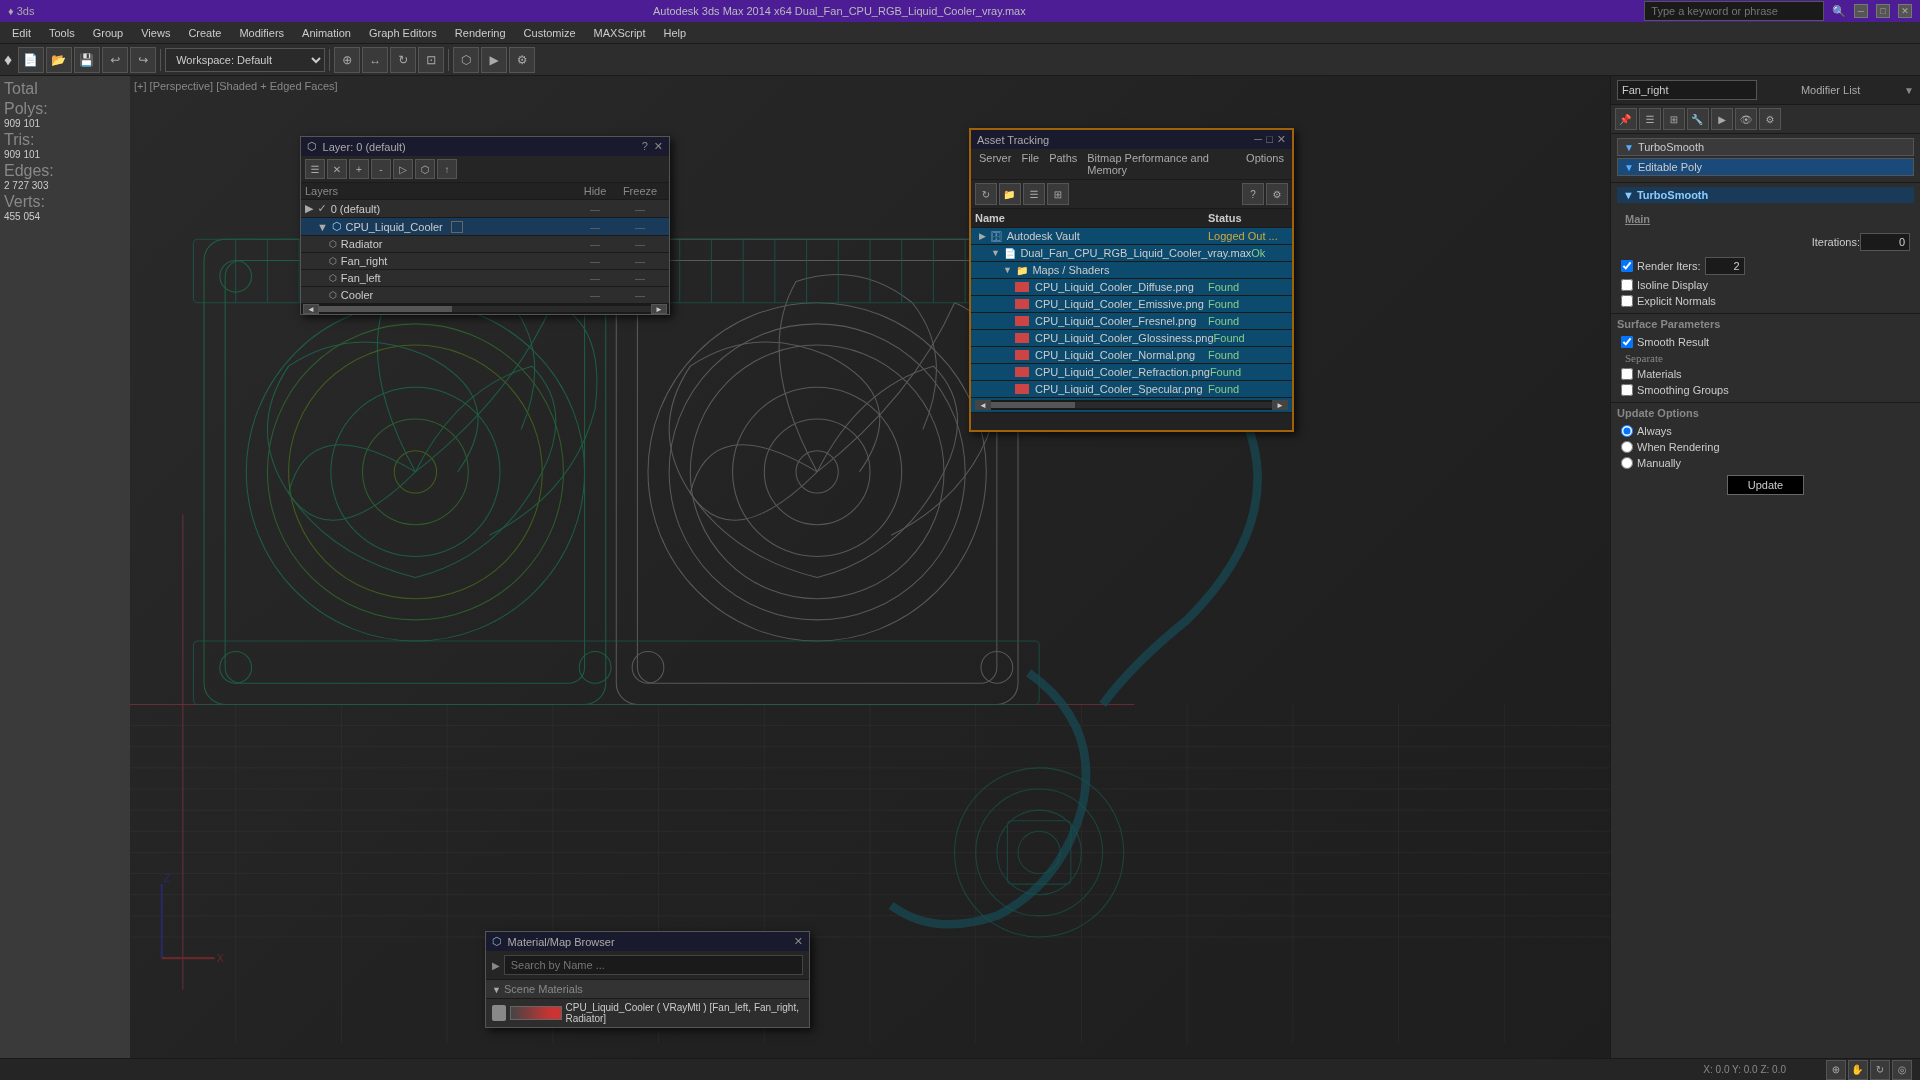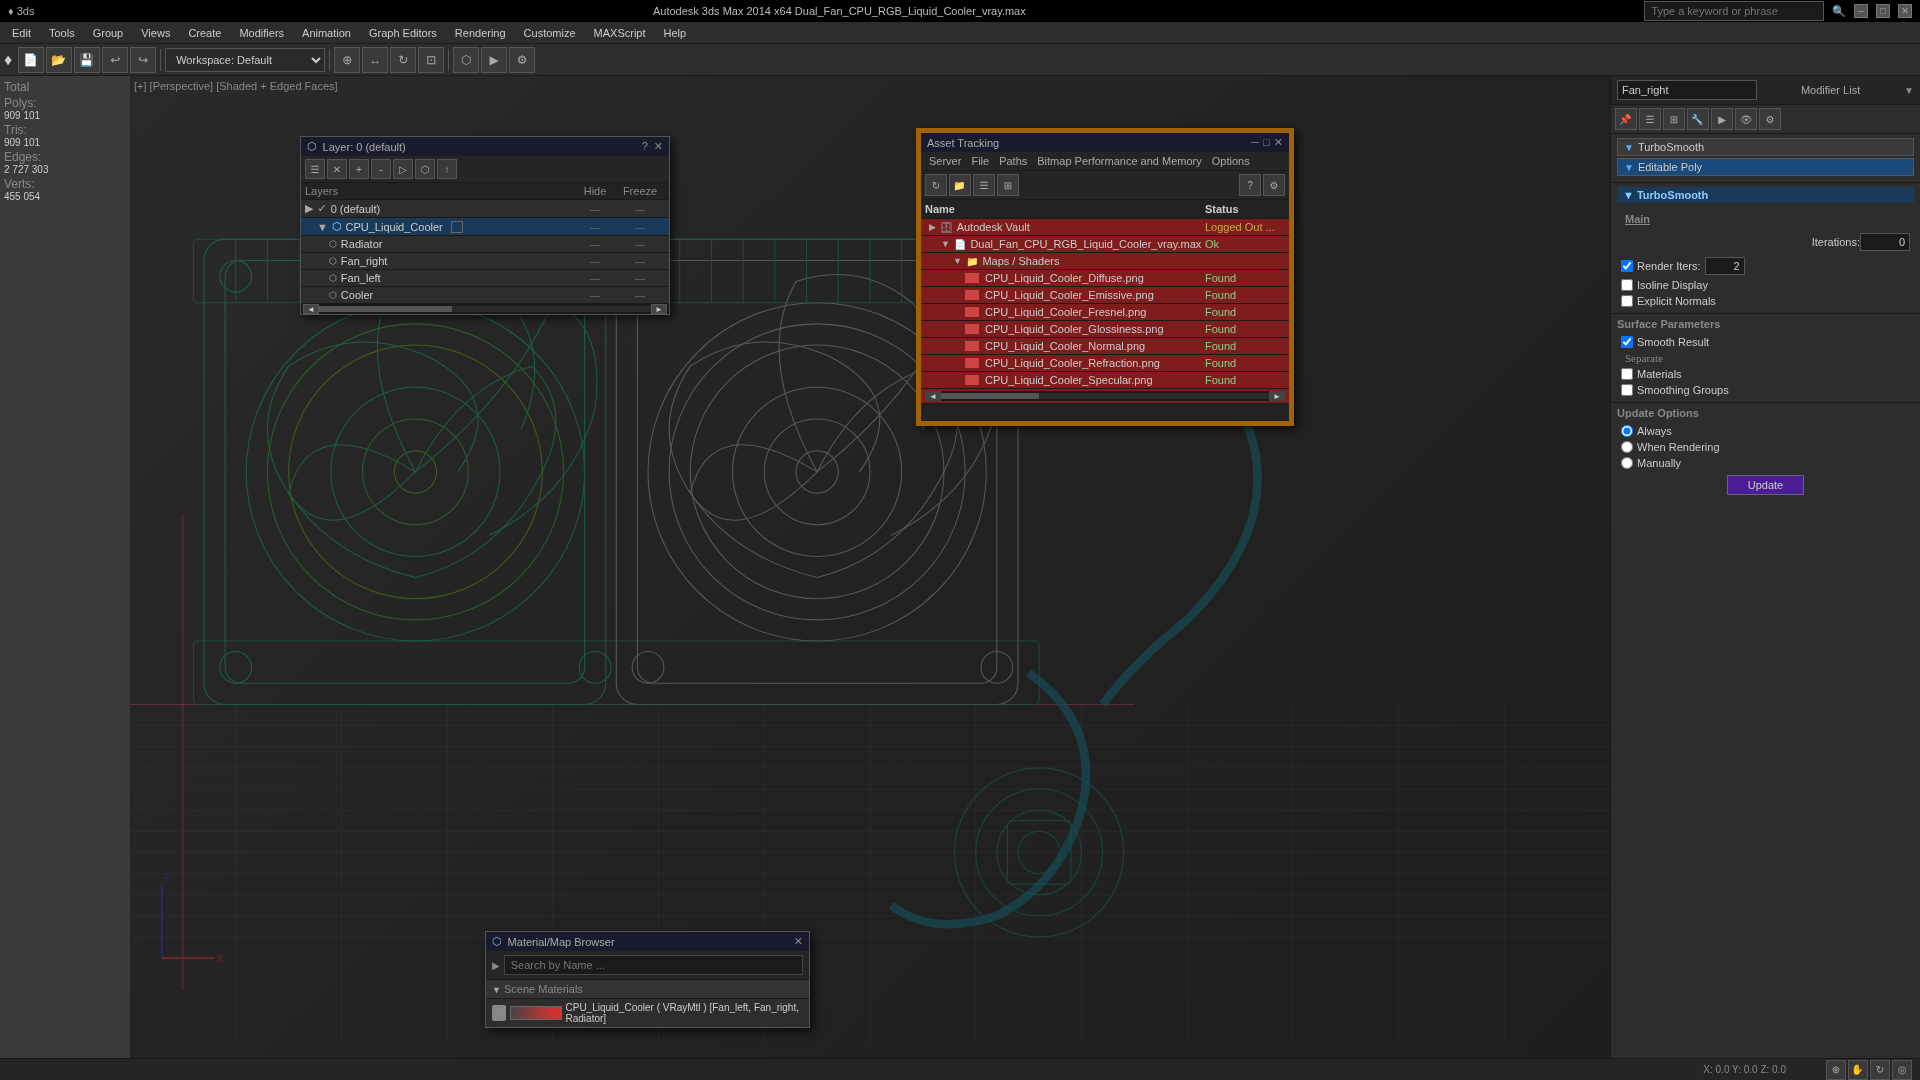--- a/index.html
+++ b/index.html
@@ -10,21 +10,21 @@
       background: #3a3a3a;
       font-family: 'Segoe UI', Arial, sans-serif;
       font-size: 11px;
       color: #ccc;
     }
 
     
     #title-bar {
       width: 100%;
       height: 22px;
-      background: #000000;
+      background: #4c1d95;
       display: flex;
       align-items: center;
       justify-content: space-between;
       padding: 0 8px;
       color: #aaa;
       font-size: 11px;
     }
     #title-bar .title-left { display: flex; align-items: center; gap: 6px; }
     #title-bar .title-center { flex: 1; text-align: center; color: #bbb; }
     #title-bar .title-right { display: flex; align-items: center; gap: 8px; }
@@ -100,21 +100,21 @@
     }
 
     
     #left-stats {
       width: 130px;
       background: #3a3a3a;
       padding: 4px;
       flex-shrink: 0;
     }
     .stat-group { margin-bottom: 2px; }
-    .stat-label { color: #888; font-size: 12px; }
+    .stat-label { color: #888; font-size: 16px; }
     .stat-value { color: #ccc; font-size: 10px; }
 
     
     #viewport {
       flex: 1;
       position: relative;
       background: #2a2a2a;
       overflow: hidden;
     }
     #viewport-label {
@@ -278,21 +278,21 @@
     .radio-row {
       display: flex;
       align-items: center;
       gap: 4px;
       padding: 2px 4px;
       font-size: 11px;
       color: #ccc;
     }
     .radio-row input[type=radio] { width: 12px; height: 12px; }
     .update-btn {
-      background: #4c1d95;
+      background: #000000;
       border: 1px solid #666;
       color: #ccc;
       padding: 3px 20px;
       font-size: 11px;
       cursor: pointer;
       margin: 4px auto;
       display: block;
     }
 
     
@@ -357,23 +357,23 @@
     }
     .layer-row.selected { background: #1a3a5a; }
     .layer-indent-0 { padding-left: 4px; }
     .layer-name { flex: 1; color: #ccc; display: flex; align-items: center; gap: 4px; }
 
     
     #asset-panel {
       position: absolute;
       top: 52px;
       right: 316px;
-      width: 378px;
-      background: #7f1d1d;
-      border: 5px solid #a16207;
+      width: 325px;
+      background: #0c4a6e;
+      border: 2px solid #a16207;
       z-index: 100;
       box-shadow: 3px 3px 8px rgba(0,0,0,0.7);
     }
     #asset-panel .panel-titlebar { background: #1a1a2e; }
     .asset-menu-bar {
       background: #252525;
       display: flex;
       padding: 2px 4px;
       gap: 2px;
       border-bottom: 1px solid #1a1a1a;

